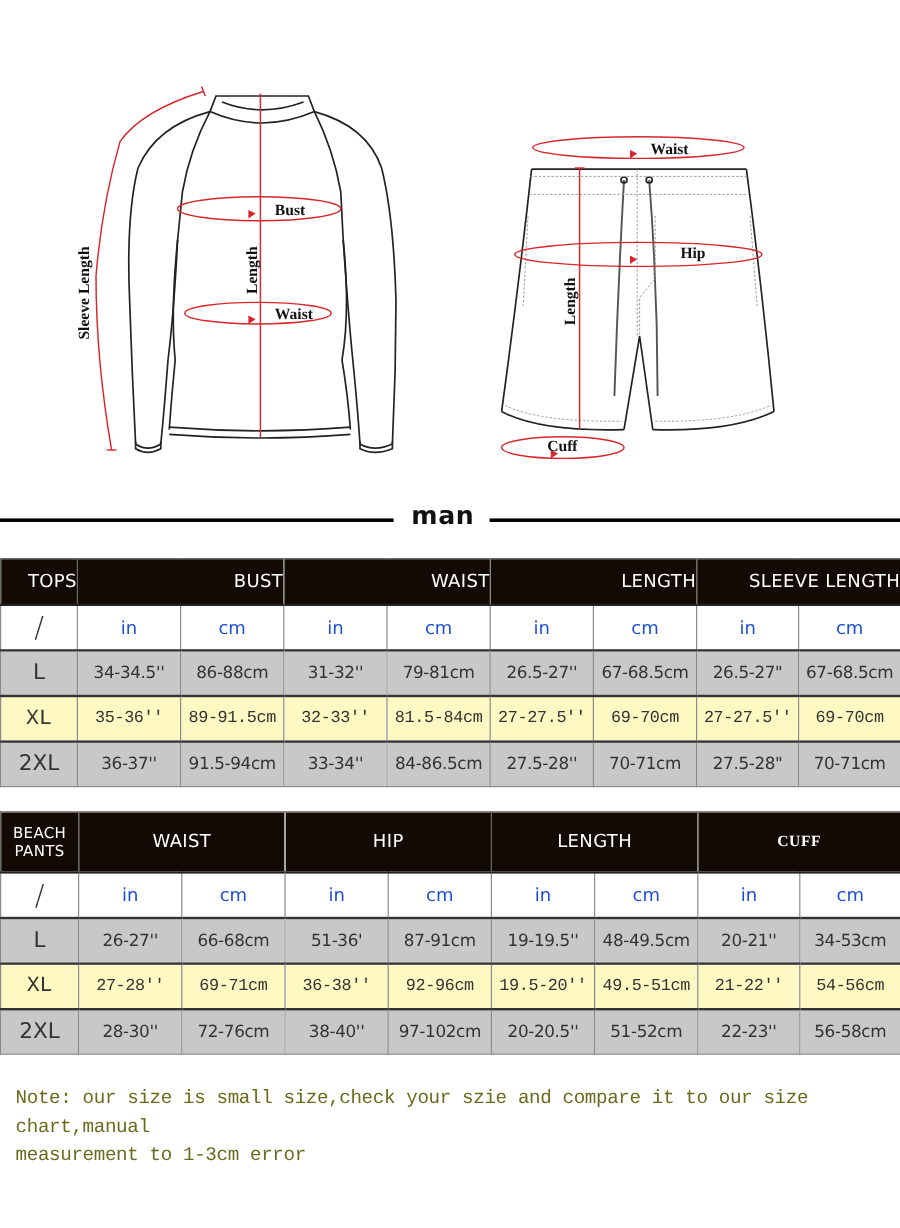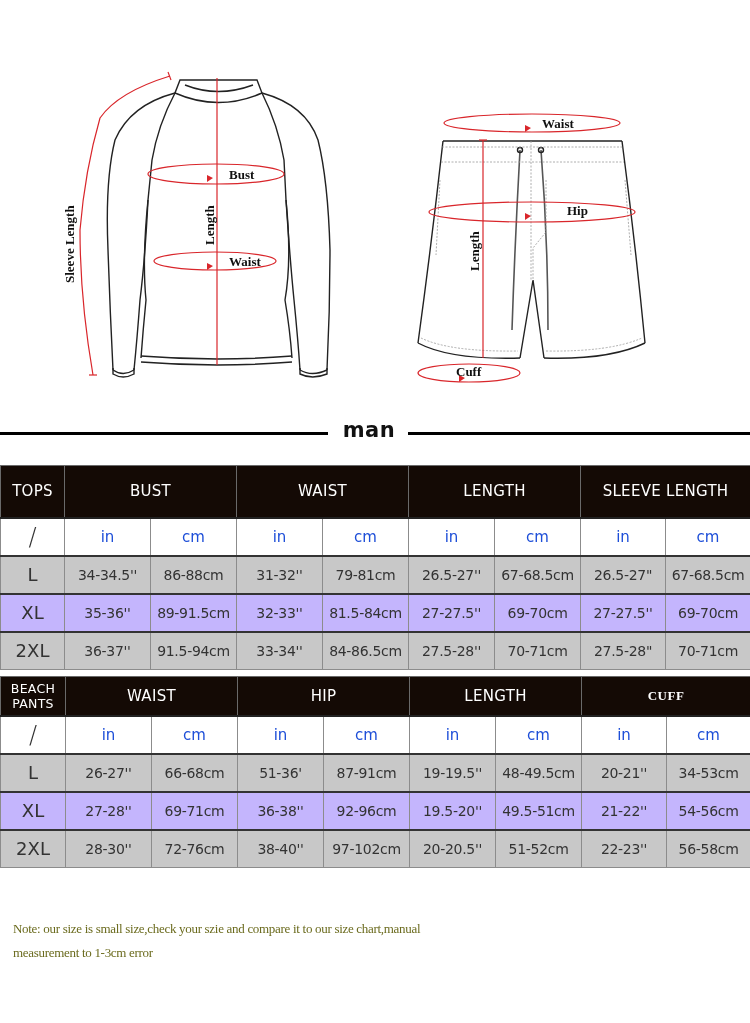--- a/index.html
+++ b/index.html
@@ -20,31 +20,31 @@
   table.size { position: absolute; left: 0; width: 750px; border-collapse: collapse; table-layout: fixed; font-family: "DejaVu Sans", "Liberation Sans", sans-serif; }
   table.size td, table.size th { border: 1.5px solid #8c8c8c; text-align: center; vertical-align: middle; font-weight: normal; padding: 0; overflow: hidden; white-space: nowrap; }
   table.size tr.hdr th { background: #140a05; color: #ffffff; font-size: 15px; letter-spacing: 0.3px; border-color: #6a6a6a; border-bottom: 2px solid #222; }
   table.size tr.hdr th.cuff { font-family: "Liberation Serif", "DejaVu Serif", serif; font-weight: bold; font-size: 13px; letter-spacing: 0.5px; }
   table.size tr.hdr th.small { font-size: 12.5px; line-height: 15px; }
   table.size tr.unit td { background: #ffffff; color: #1d4ed8; font-size: 15px; height: 38px; border-bottom: 2px solid #333; }
   table.size tr.unit td.slash { font-size: 24px; color: #333; font-weight: lighter; }
   table.size tr.data td { font-size: 14px; color: #333; letter-spacing: -0.3px; border-bottom: 2px solid #333; }
   table.size tr.data td.size-col { font-size: 18px; color: #333; letter-spacing: 0; }
   table.size tr.data.shade td { background: #c8c8c8; }
-  table.size tr.data.plain td { background: #c4b5fd; }
+  table.size tr.data.plain td { background: #fef9c3; font-family: Liberation Mono, monospace; }
   table.size tr.data:last-child td { border-bottom: 1.5px solid #8c8c8c; text-align: center; }
 
   #tops-table { top: 465px; }
   #pants-table { top: 676px; }
-  #tops-table tr.hdr th { height: 52px; }
+  #tops-table tr.hdr th { height: 38px; text-align: right; }
   #tops-table tr.data td { height: 38px; }
-  #pants-table tr.hdr th { height: 39px; }
+  #pants-table tr.hdr th { height: 50px; }
   #pants-table tr.data td { height: 38px; }
 
-  .note { position: absolute; left: 13px; top: 903px; width: 730px; font-family: Liberation Serif, serif; font-size: 13px; line-height: 24px; color: #6b6b1e; letter-spacing: -0.3px; margin-top: 14px; }
+  .note { position: absolute; left: 13px; top: 903px; width: 730px; font-family: Liberation Mono, monospace; font-size: 16px; line-height: 24px; color: #6b6b1e; letter-spacing: -0.3px; }
 </style>
 </head>
 <body>
 
 <div class="diagram">
   <svg width="750" height="400" viewBox="0 0 750 400">
 
     <g fill="none" stroke="#222" stroke-width="1.4">
 
       <path d="M180,80 L257,80 L262,93 Q218,112 175,93 Z"></path>

